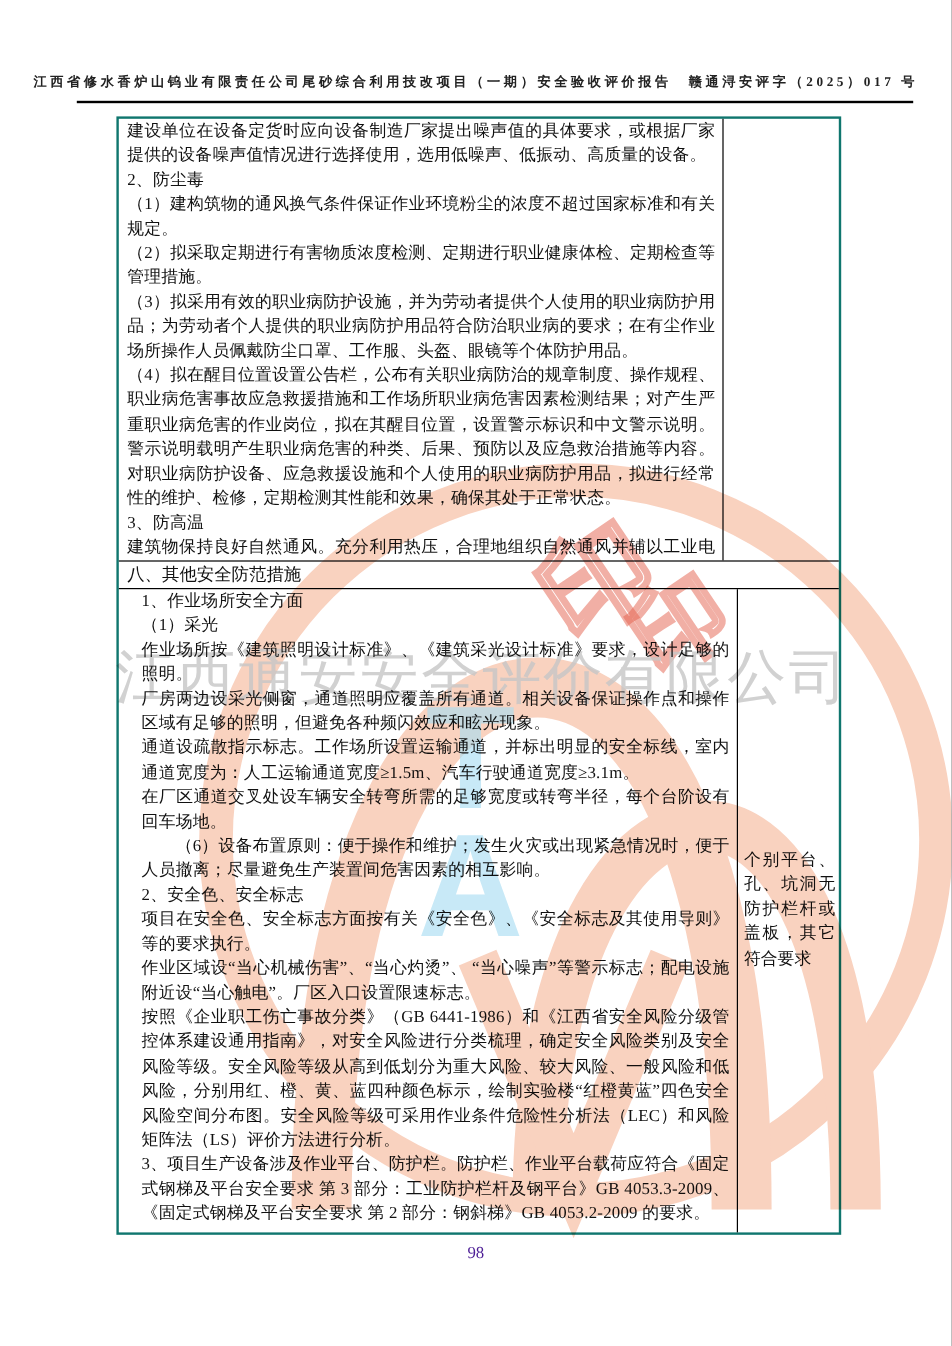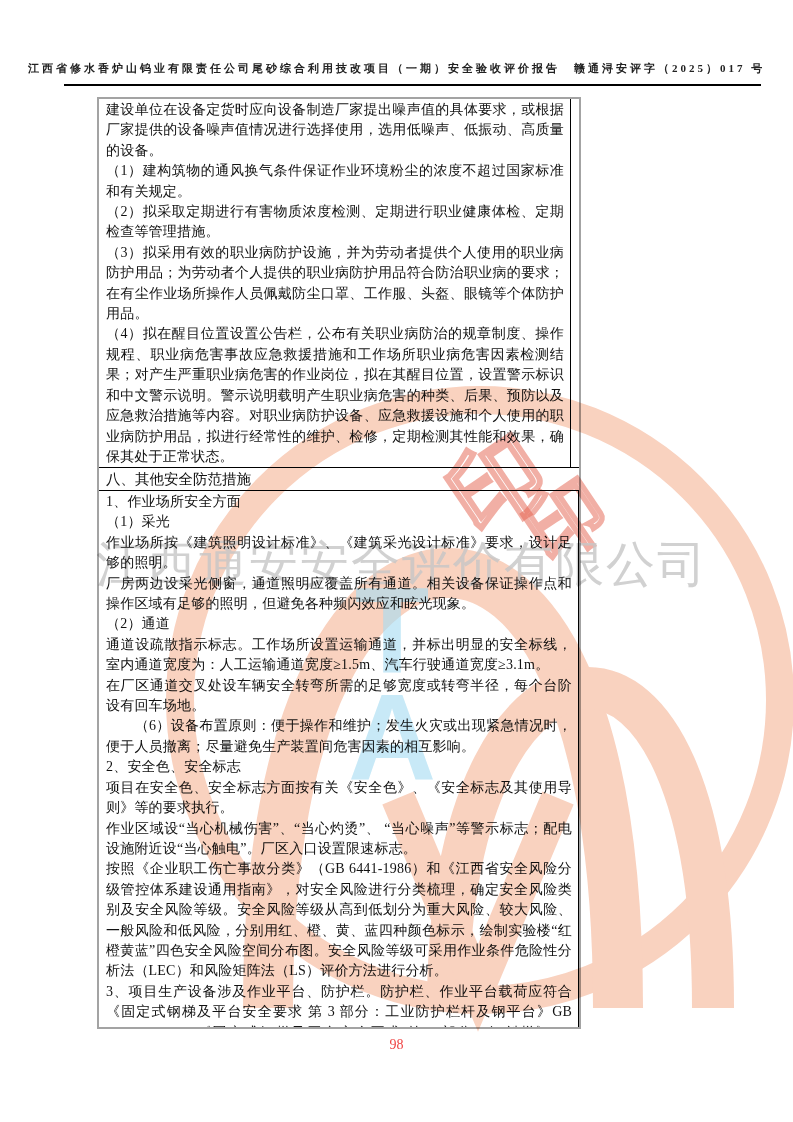--- a/index.html
+++ b/index.html
@@ -19,30 +19,30 @@
     font-size:11px;font-weight:bold;letter-spacing:3px;
     white-space:nowrap;
     color:#222;
   }
   .hdr-rule{
     position:absolute;top:84px;left:64px;width:697px;
     border-top:2px solid #000;
   }
   
   .doc-table{
-    position:absolute;left:97px;top:97px;width:484px;
-    border:2px solid #a3a3a3;
+    position:absolute;left:97px;top:97px;width:604px;
+    border:2px solid #0f766e;
     box-sizing:border-box;
     background:transparent;
   }
   .trow{display:flex;box-sizing:border-box;}
   .trow + .trow{border-top:1px solid #000;}
   .row-a{height:368px;}
   .row-hdr{height:23px;}
-  .row-b{height:537px;}
+  .row-b{height:537px;padding-left:12px;}
   .cell-l{
     width:504px;box-sizing:border-box;
     border-right:1px solid #000;
     padding:1px 6px 0 7px;
     overflow:hidden;
   }
   .cell-r{
     flex:1;box-sizing:border-box;
     padding:0 3px 0 5px;
     display:flex;flex-direction:column;justify-content:center;
@@ -59,21 +59,21 @@
     text-align:justify;
     letter-spacing:0.2px;
   }
   .right-note{
     font-size:14px;line-height:20.5px;
     text-align:justify;
   }
   
   .page-num{
     position:absolute;top:1037px;left:0;width:100%;
-    text-align:center;font-size:14px;color:#ef4444;
+    text-align:center;font-size:14px;color:#4c1d95;
   }
   
   .wm{
     position:absolute;inset:0;
     pointer-events:none;
     z-index:5;
     mix-blend-mode:multiply;
   }
   .wm-company{
     position:absolute;left:96px;top:532px;width:612px;
@@ -113,20 +113,21 @@
 <div class="page">
 
   <div class="hdr-title">江西省修水香炉山钨业有限责任公司尾砂综合利用技改项目（一期）安全验收评价报告　赣通浔安评字（2025）017 号</div>
   <div class="hdr-rule"></div>
 
   <div class="doc-table">
 
     <div class="trow row-a">
       <div class="cell-l">
           <p class="para">建设单位在设备定货时应向设备制造厂家提出噪声值的具体要求，或根据厂家提供的设备噪声值情况进行选择使用，选用低噪声、低振动、高质量的设备。</p>
+          <p class="para">2、防尘毒</p>
           <p class="para">（1）建构筑物的通风换气条件保证作业环境粉尘的浓度不超过国家标准和有关规定。</p>
           <p class="para">（2）拟采取定期进行有害物质浓度检测、定期进行职业健康体检、定期检查等管理措施。</p>
           <p class="para">（3）拟采用有效的职业病防护设施，并为劳动者提供个人使用的职业病防护用品；为劳动者个人提供的职业病防护用品符合防治职业病的要求；在有尘作业场所操作人员佩戴防尘口罩、工作服、头盔、眼镜等个体防护用品。</p>
           <p class="para">（4）拟在醒目位置设置公告栏，公布有关职业病防治的规章制度、操作规程、职业病危害事故应急救援措施和工作场所职业病危害因素检测结果；对产生严重职业病危害的作业岗位，拟在其醒目位置，设置警示标识和中文警示说明。警示说明载明产生职业病危害的种类、后果、预防以及应急救治措施等内容。对职业病防护设备、应急救援设施和个人使用的职业病防护用品，拟进行经常性的维护、检修，定期检测其性能和效果，确保其处于正常状态。</p>
           <p class="para">3、防高温</p>
           <p class="para">建筑物保持良好自然通风。充分利用热压，合理地组织自然通风并辅以工业电扇通风，在炎热季节对高温作业工种的工人拟供应含盐清凉饮料（含盐量 0.1%～0.2%），饮料水温不高于 15℃。</p>
         </div>
       <div class="cell-r">
         <div class="right-note"></div>
       </div>
@@ -135,30 +136,32 @@
     <div class="trow row-hdr">
       <div class="cell-full">八、其他安全防范措施</div>
     </div>
 
     <div class="trow row-b">
       <div class="cell-l">
           <p class="para">1、作业场所安全方面</p>
           <p class="para">（1）采光</p>
           <p class="para">作业场所按《建筑照明设计标准》、《建筑采光设计标准》要求，设计足够的照明。</p>
           <p class="para">厂房两边设采光侧窗，通道照明应覆盖所有通道。相关设备保证操作点和操作区域有足够的照明，但避免各种频闪效应和眩光现象。</p>
-          <p class="para">（2）通道</p>
           <p class="para">通道设疏散指示标志。工作场所设置运输通道，并标出明显的安全标线，室内通道宽度为：人工运输通道宽度≥1.5m、汽车行驶通道宽度≥3.1m。</p>
           <p class="para">在厂区通道交叉处设车辆安全转弯所需的足够宽度或转弯半径，每个台阶设有回车场地。</p>
           <p class="para">　　（6）设备布置原则：便于操作和维护；发生火灾或出现紧急情况时，便于人员撤离；尽量避免生产装置间危害因素的相互影响。</p>
           <p class="para">2、安全色、安全标志</p>
           <p class="para">项目在安全色、安全标志方面按有关《安全色》、《安全标志及其使用导则》等的要求执行。</p>
           <p class="para">作业区域设“当心机械伤害”、“当心灼烫”、 “当心噪声”等警示标志；配电设施附近设“当心触电”。厂区入口设置限速标志。</p>
           <p class="para">按照《企业职工伤亡事故分类》（GB 6441-1986）和《江西省安全风险分级管控体系建设通用指南》，对安全风险进行分类梳理，确定安全风险类别及安全风险等级。安全风险等级从高到低划分为重大风险、较大风险、一般风险和低风险，分别用红、橙、黄、蓝四种颜色标示，绘制实验楼“红橙黄蓝”四色安全风险空间分布图。安全风险等级可采用作业条件危险性分析法（LEC）和风险矩阵法（LS）评价方法进行分析。</p>
           <p class="para">3、项目生产设备涉及作业平台、防护栏。防护栏、作业平台载荷应符合《固定式钢梯及平台安全要求 第 3 部分：工业防护栏杆及钢平台》GB 4053.3-2009、《固定式钢梯及平台安全要求 第 2 部分：钢斜梯》GB 4053.2-2009 的要求。</p>
         </div>
+      <div class="cell-r">
+        <div class="right-note">个别平台、孔、坑洞无防护栏杆或盖板，其它符合要求</div>
+      </div>
     </div>
 
   </div>
 
   <div class="page-num">98</div>
 
   <div class="wm">
 
     <svg class="wm-seal-svg" width="660" height="680" viewBox="0 0 660 680">
       <circle cx="332" cy="332" r="300" fill="none" stroke="#F09368" stroke-width="28"></circle>

